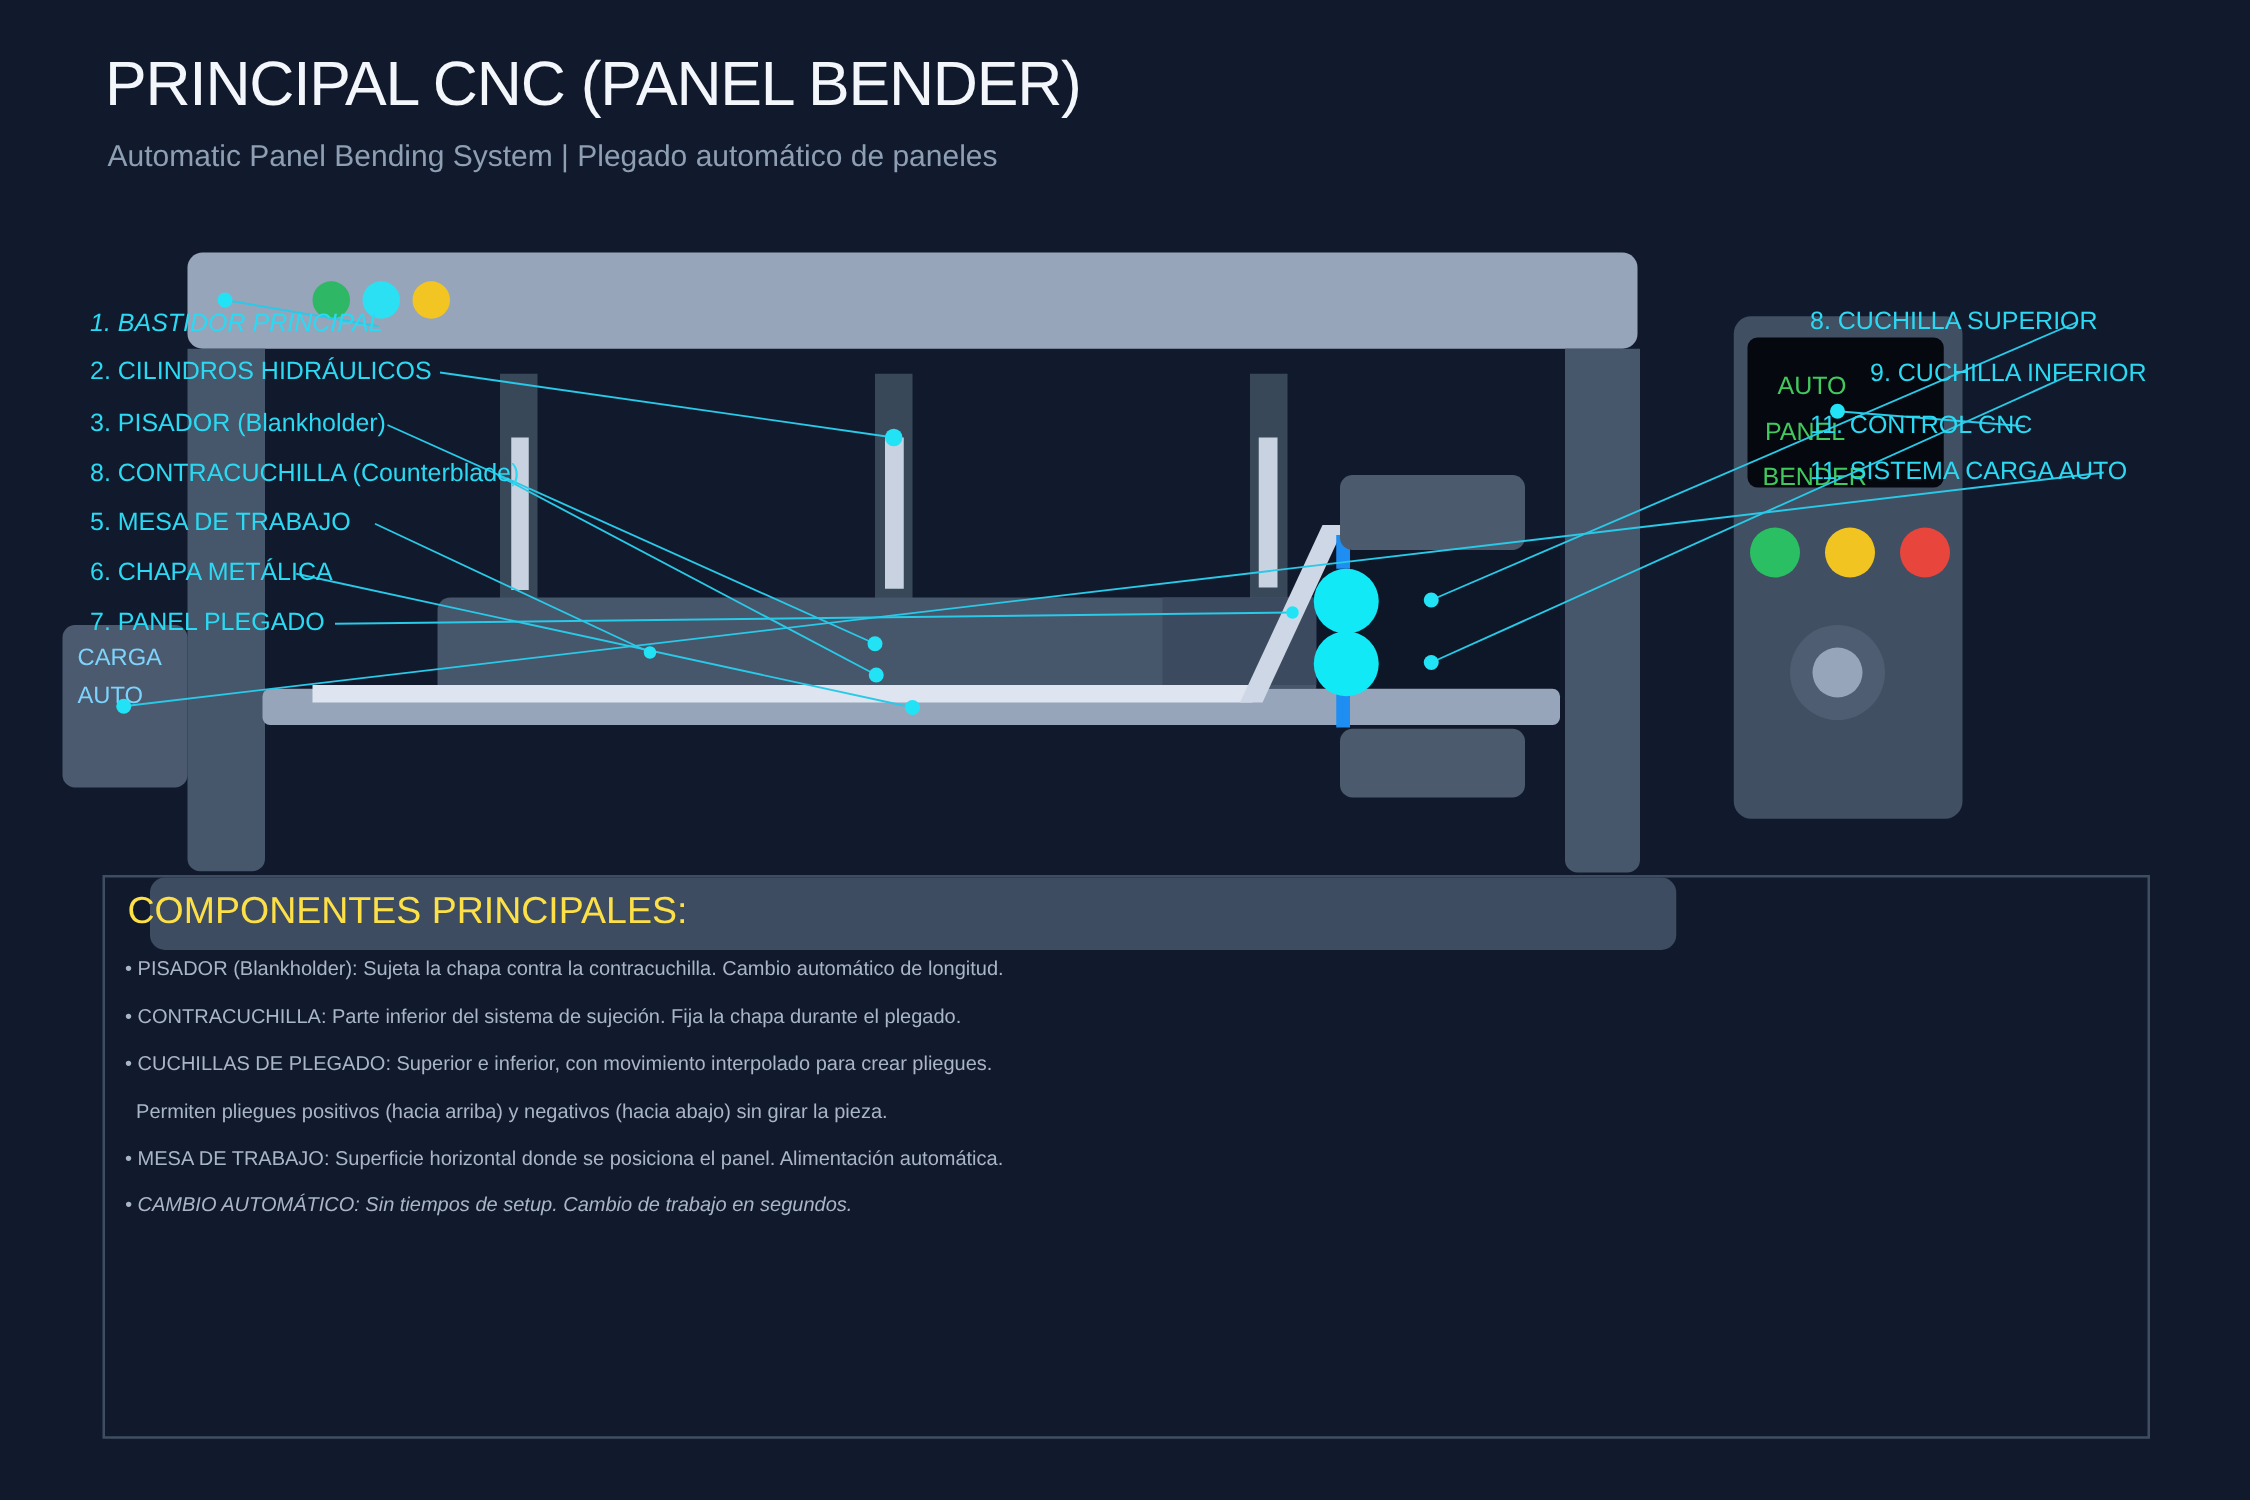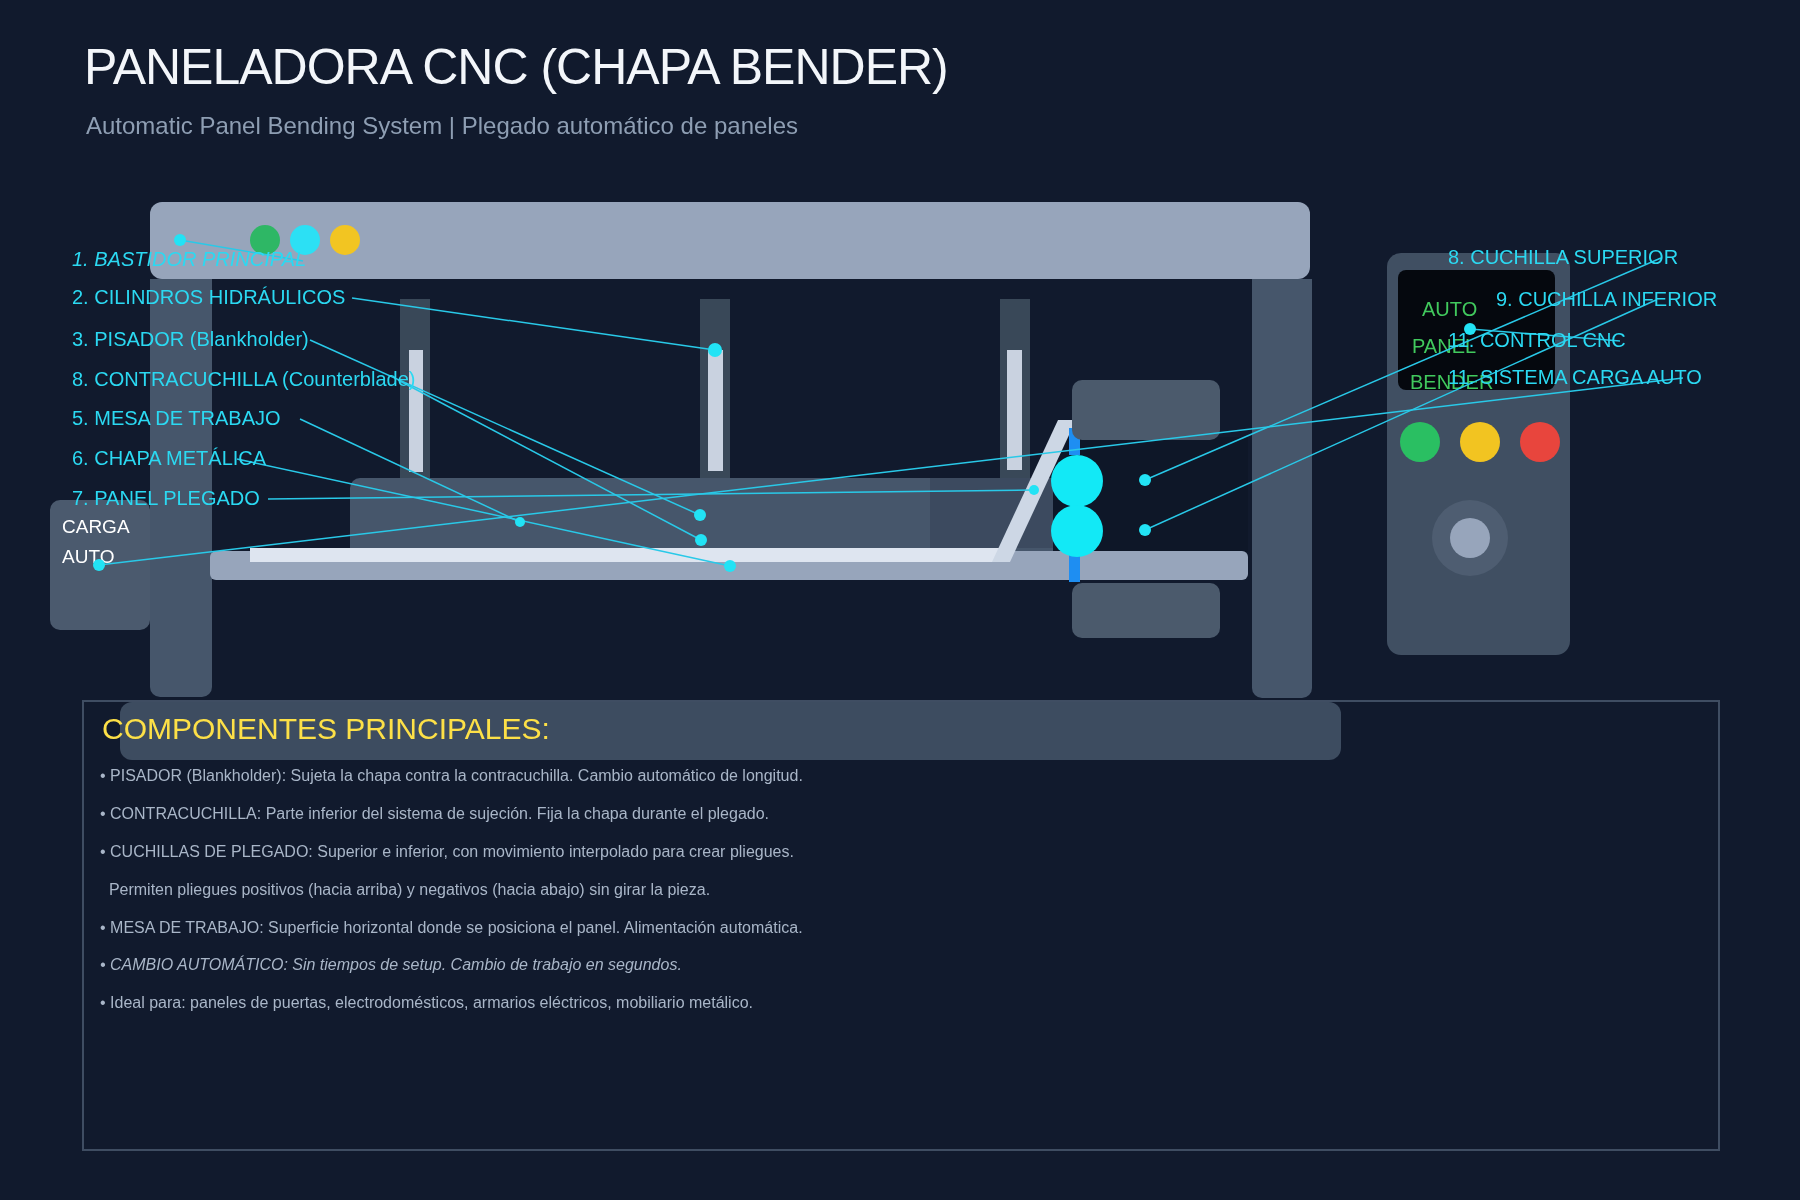--- a/index.html
+++ b/index.html
@@ -13,53 +13,52 @@
   .lightbar{background:#97a5bb;}
   .midslate{background:#46566b;}
   .pillar{background:#394858;}
   .strip{background:#c9d2e0;}
   .graybox{background:#4b5a6c;border-radius:10px;}
   
   .lbl{font-size:20px;color:#2bd9f2;white-space:nowrap;z-index:40;}
   .lbl-left{left:72px;}
   .lbl-right{left:1448px;}
   
-  .carga-txt{font-size:19px;color:#ffffff;white-space:nowrap;z-index:30;}
+  .carga-txt{font-size:19px;color:#7dd3fc;white-space:nowrap;z-index:30;}
   
   .screen-txt{font-size:20px;color:#41c95d;white-space:nowrap;z-index:26;}
   .btn{width:40px;height:40px;border-radius:50%;z-index:26;}
   
   .comp-box{left:82px;top:700px;width:1634px;height:447px;border:2px solid rgba(95,112,134,0.6);z-index:2;}
   .heading-band{left:120px;top:702px;width:1221px;height:58px;background:#3d4c60;border-radius:12px;z-index:3;}
   .comp-heading{left:102px;top:712px;font-size:30px;color:#fde047;z-index:4;}
   .bullet{left:100px;font-size:16px;color:#a9b6c8;white-space:pre;z-index:4;}
   svg{position:absolute;left:0;top:0;pointer-events:none;}
   #diag-svg{z-index:12;}
   #line-svg{z-index:35;}
   .shape{z-index:10;}
   .shape2{z-index:20;}
 </style>
 </head>
 <body>
 
 <div id="canvas">
 
-  <div class="abs title">PANELADORA CNC (CHAPA BENDER)</div>
+  <div class="abs title">PRINCIPAL CNC (PANEL BENDER)</div>
   <div class="abs subtitle">Automatic Panel Bending System | Plegado automático de paneles</div>
 
   <div class="abs comp-box"></div>
   <div class="abs heading-band"></div>
   <div class="abs comp-heading">COMPONENTES PRINCIPALES:</div>
   <div class="abs bullet" style="top:767px;">• PISADOR (Blankholder): Sujeta la chapa contra la contracuchilla. Cambio automático de longitud.</div>
   <div class="abs bullet" style="top:805px;">• CONTRACUCHILLA: Parte inferior del sistema de sujeción. Fija la chapa durante el plegado.</div>
   <div class="abs bullet" style="top:843px;">• CUCHILLAS DE PLEGADO: Superior e inferior, con movimiento interpolado para crear pliegues.</div>
   <div class="abs bullet" style="top:881px;">  Permiten pliegues positivos (hacia arriba) y negativos (hacia abajo) sin girar la pieza.</div>
   <div class="abs bullet" style="top:919px;">• MESA DE TRABAJO: Superficie horizontal donde se posiciona el panel. Alimentación automática.</div>
   <div class="abs bullet" style="top:956px;font-style:italic;">• CAMBIO AUTOMÁTICO: Sin tiempos de setup. Cambio de trabajo en segundos.</div>
-  <div class="abs bullet" style="top:994px;">• Ideal para: paneles de puertas, electrodomésticos, armarios eléctricos, mobiliario metálico.</div>
 
   <div class="abs lightbar shape" style="left:150px;top:202px;width:1160px;height:77px;border-radius:12px;"></div>
   <div class="abs shape" style="left:250px;top:225px;width:30px;height:30px;border-radius:50%;background:#2eb765;"></div>
   <div class="abs shape" style="left:290px;top:225px;width:30px;height:30px;border-radius:50%;background:#2ce0f4;"></div>
   <div class="abs shape" style="left:330px;top:225px;width:30px;height:30px;border-radius:50%;background:#f2c522;"></div>
 
   <div class="abs midslate shape" style="left:150px;top:279px;width:62px;height:418px;border-radius:0 0 10px 10px;"></div>
   <div class="abs midslate shape" style="left:1252px;top:279px;width:60px;height:419px;border-radius:0 0 10px 10px;"></div>
 
   <div class="abs pillar shape" style="left:400px;top:299px;width:30px;height:181px;"></div>

